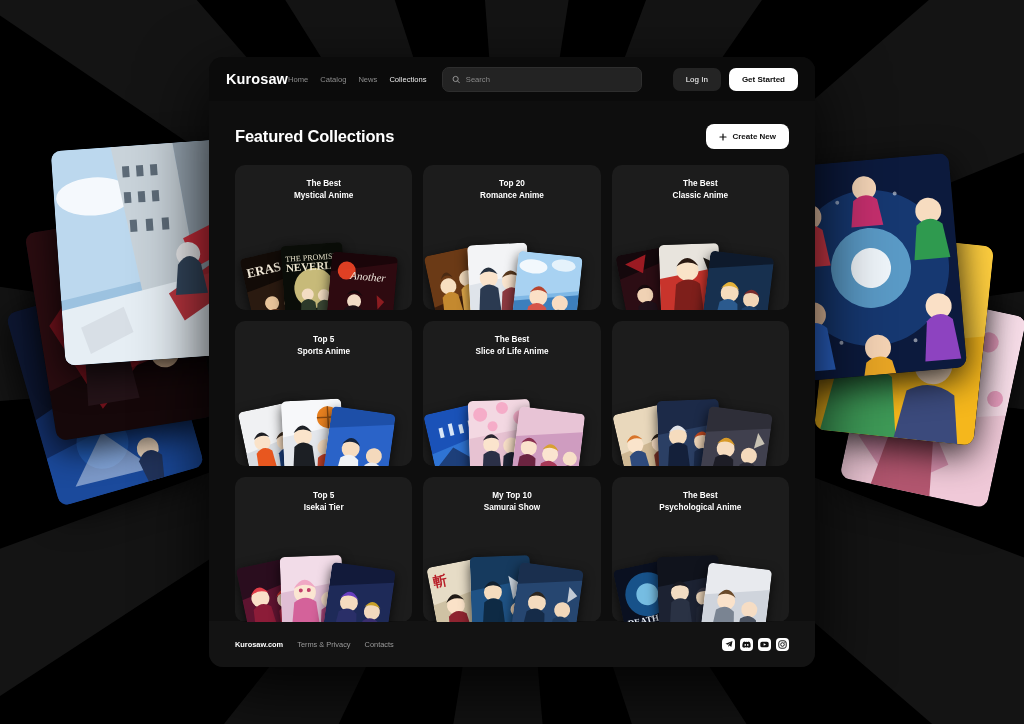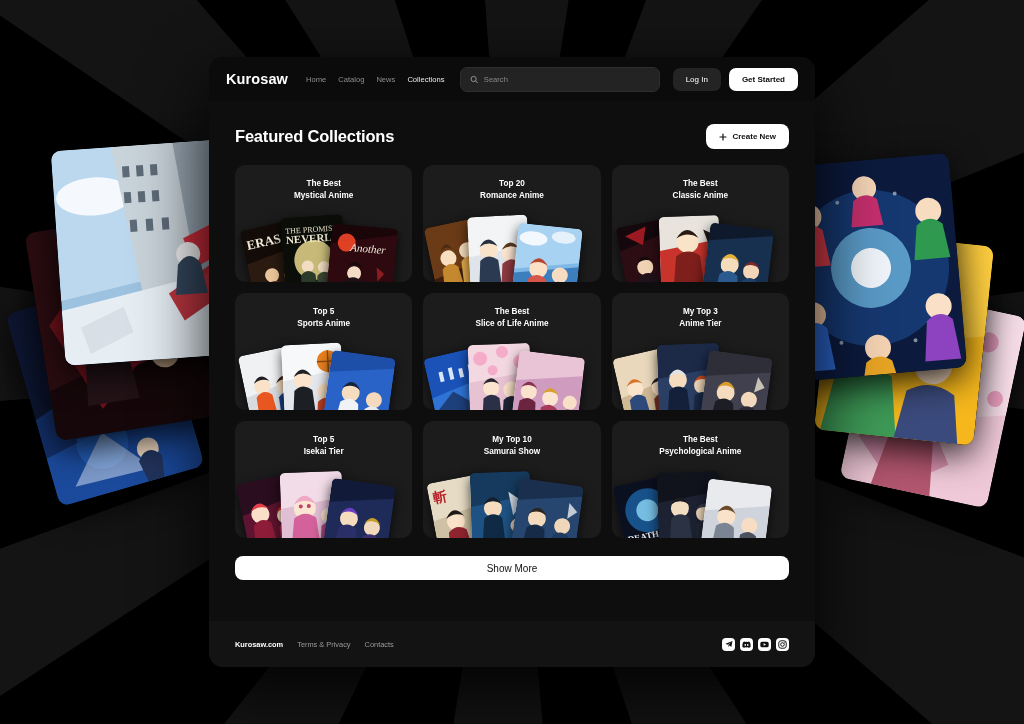--- a/index.html
+++ b/index.html
@@ -63,21 +63,20 @@
     color: #ffffff;
     font-size: 14.5px;
     font-weight: bold;
     letter-spacing: .1px;
     white-space: nowrap;
   }
   #main-nav {
     display: flex;
     align-items: center;
     gap: 12px;
-    margin-left: 18px;
   }
   .nav-link {
     color: #8d8d8d;
     font-size: 7.6px;
     white-space: nowrap;
     cursor: pointer;
   }
   .nav-link.active { color: #e9e9e9; }
 
   #search-box {
@@ -166,21 +165,21 @@
   }
 
   #collections-grid {
     display: grid;
     grid-template-columns: repeat(3, 1fr);
     gap: 11px;
   }
   .collection-card {
     background: #1c1c1c;
     border-radius: 10px;
-    height: 117px;
+    height: 145px;
     position: relative;
     overflow: hidden;
     cursor: pointer;
   }
   .card-title {
     text-align: center;
     padding-top: 13px;
     color: #ffffff;
     font-size: 8.2px;
     font-weight: bold;
@@ -659,24 +658,20 @@
                 <path d="M28 40 q8 -12 16 0 q-8 -5 -16 0Z" fill="#d8a032"></path>
                 <path d="M28 54 q8 -7 16 0 l2 20 h-20Z" fill="#a73a58"></path>
                 <circle cx="56" cy="46" r="7" fill="#f7dfc8"></circle>
                 <path d="M49 56 q7 -6 14 0 l2 18 h-18Z" fill="#4b2238"></path>
               </svg>
           </div>
         </div>
       </div>
 
       <div class="collection-card">
-        <div class="card-title">
-          <span>My Top 3</span><br>
-          <span>Anime Tier</span>
-        </div>
         <div class="card-art">
           <div class="mini" style="width:58px;height:76px;left:8px;top:16px;transform:rotate(-13deg);">
             <svg width="58" height="76" viewBox="0 0 58 76">
                 <rect width="58" height="76" fill="#e9d8bc"></rect>
                 <path d="M0 40 L58 30 L58 76 L0 76 Z" fill="#cfb894"></path>
                 <circle cx="16" cy="34" r="8" fill="#fae4cb"></circle>
                 <path d="M8 30 q8 -12 16 0 q-8 -5 -16 0Z" fill="#d8742a"></path>
                 <path d="M8 44 q8 -8 16 0 l2 32 h-20Z" fill="#2e4a7c"></path>
                 <circle cx="40" cy="38" r="8" fill="#f7dcc2"></circle>
                 <path d="M32 34 q8 -12 16 0 q-8 -5 -16 0Z" fill="#2b2118"></path>

